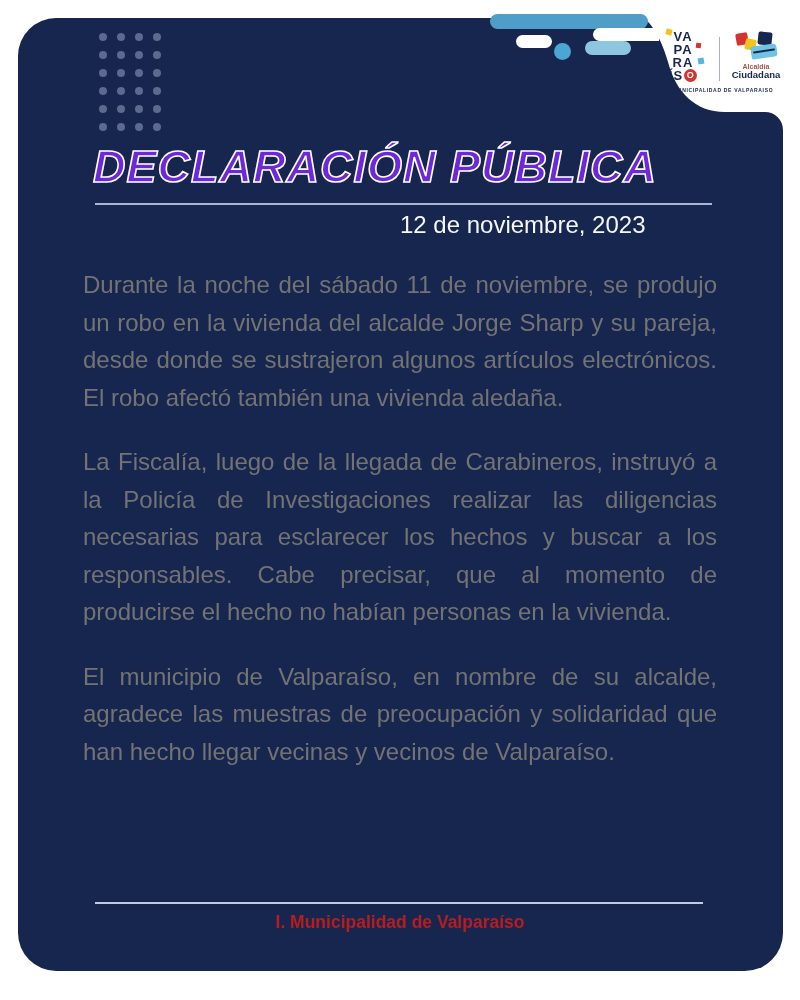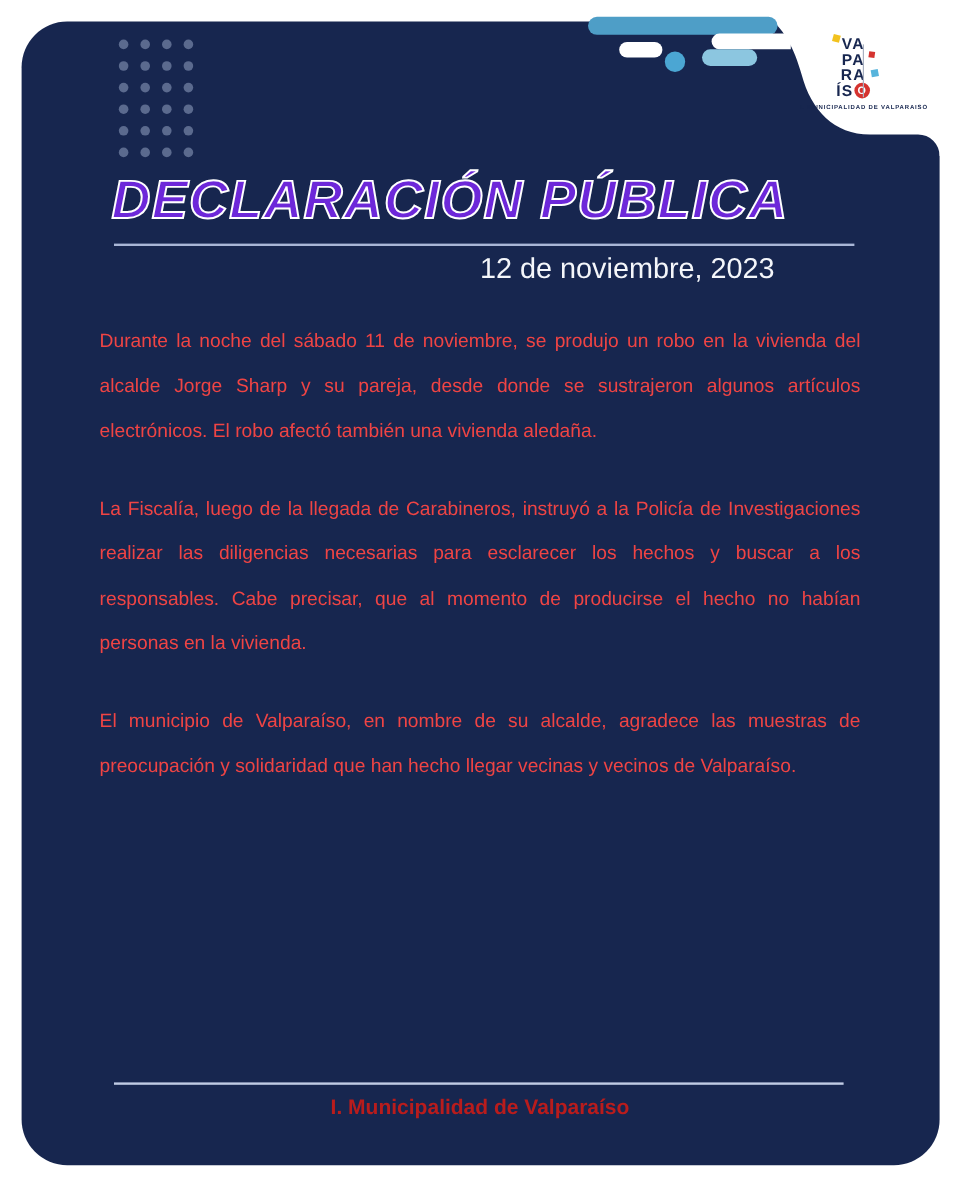--- a/index.html
+++ b/index.html
@@ -17,21 +17,21 @@
   .cutout{position:absolute;left:600px;top:0;width:200px;height:132px;}
 
   
   .bar-long{position:absolute;left:490px;top:14px;width:158px;height:15px;border-radius:8px;background:#4e9ec7;}
   .pill-white{position:absolute;left:516px;top:35px;width:36px;height:13px;border-radius:7px;background:#ffffff;}
   .dot-circle{position:absolute;left:554px;top:43px;width:17px;height:17px;border-radius:50%;background:#4ba6d3;}
   .bar-white{position:absolute;left:593px;top:28px;width:66px;height:13px;border-radius:7px 0 0 7px;background:#ffffff;}
   .bar-light{position:absolute;left:585px;top:41px;width:46px;height:14px;border-radius:8px;background:#8cc6e0;}
 
   
-  .vlogo{position:absolute;left:680px;top:30px;width:62px;height:58px;display:flex;flex-direction:column;align-items:center;justify-content:flex-start;}
+  .vlogo{position:absolute;left:652px;top:30px;width:62px;height:58px;display:flex;flex-direction:column;align-items:center;justify-content:flex-start;}
   .vlogo-row{font-weight:bold;font-size:13px;line-height:13px;letter-spacing:1px;color:#17264f;display:flex;align-items:center;}
   .vlogo-o{display:inline-flex;align-items:center;justify-content:center;width:13px;height:13px;margin-left:1px;border-radius:50%;background:#d5332f;color:#ffffff;font-size:9px;font-weight:bold;}
   .vlogo-accent-yellow{position:absolute;left:14px;top:-1px;width:6px;height:6px;background:#f2c21e;transform:rotate(15deg);}
   .vlogo-accent-blue{position:absolute;left:46px;top:28px;width:6px;height:6px;background:#57b4dc;transform:rotate(-10deg);}
   .vlogo-accent-red{position:absolute;left:44px;top:13px;width:5px;height:5px;background:#d5332f;transform:rotate(8deg);}
 
   
   .logo-divider{position:absolute;left:719px;top:37px;width:1px;height:44px;background:#a8b0c0;}
 
   
@@ -45,21 +45,21 @@
   .alogo-top{display:block;text-align:center;font-size:7px;line-height:7px;margin-top:3px;color:#a9544c;font-weight:bold;}
   .alogo-bottom{display:block;text-align:center;font-size:9.5px;line-height:10px;color:#17264f;font-weight:bold;}
   .logo-caption{position:absolute;left:645px;top:87px;width:150px;text-align:center;font-size:5px;letter-spacing:0.7px;font-weight:bold;color:#17264f;}
 
   
   .title{position:absolute;left:93px;top:142px;width:640px;margin:0;font-style:italic;font-weight:bold;font-size:45px;line-height:50px;letter-spacing:1px;color:#6d28d9;-webkit-text-stroke:1.6px #ffffff;white-space:nowrap;}
   .title-underline{position:absolute;left:95px;top:203px;width:617px;height:2px;background:#a9b6d6;}
   .date-line{position:absolute;left:400px;top:211px;width:312px;text-align:left;font-size:24px;color:#f4f6fa;}
 
   
-  .body-text{position:absolute;left:83px;top:266px;width:634px;color:#ef4444;font-size:16px;line-height:37.5px;text-align:justify;}
+  .body-text{position:absolute;left:83px;top:266px;width:634px;color:#737373;font-size:24px;line-height:37.5px;text-align:justify;}
   .body-text p{margin:0 0 27px 0;}
 
   
   .footer-line{position:absolute;left:95px;top:902px;width:608px;height:2px;background:#c0cbe4;}
   .footer-text{position:absolute;left:100px;top:912px;width:600px;text-align:center;color:#b91c1c;font-weight:bold;font-size:17.5px;line-height:21px;}
 </style>
 </head>
 <body>
 
 <div id="page">
@@ -111,20 +111,31 @@
     <span class="vlogo-row">PA</span>
     <span class="vlogo-row">RA</span>
     <span class="vlogo-row">
       <span>ÍS</span>
       <span class="vlogo-o">O</span>
     </span>
   </div>
 
   <div class="logo-divider"></div>
 
+  <div class="alogo">
+    <div class="alogo-shapes">
+      <span class="shape-red"></span>
+      <span class="shape-yellow"></span>
+      <span class="shape-navy"></span>
+      <span class="shape-flag"></span>
+      <span class="shape-wave"></span>
+    </div>
+    <span class="alogo-top">Alcaldía</span>
+    <span class="alogo-bottom">Ciudadana</span>
+  </div>
 
   <div class="logo-caption">I. MUNICIPALIDAD DE VALPARAISO</div>
 
   <h1 class="title">DECLARACIÓN PÚBLICA</h1>
   <div class="title-underline"></div>
   <div class="date-line">12 de noviembre, 2023</div>
 
   <div class="body-text">
     <p>Durante la noche del sábado 11 de noviembre, se produjo un robo en la vivienda del alcalde Jorge Sharp y su pareja, desde donde se sustrajeron algunos artículos electrónicos. El robo afectó también una vivienda aledaña.</p>
     <p>La Fiscalía, luego de la llegada de Carabineros, instruyó a la Policía de Investigaciones realizar las diligencias necesarias para esclarecer los hechos y buscar a los responsables. Cabe precisar, que al momento de producirse el hecho no habían personas en la vivienda.</p>

